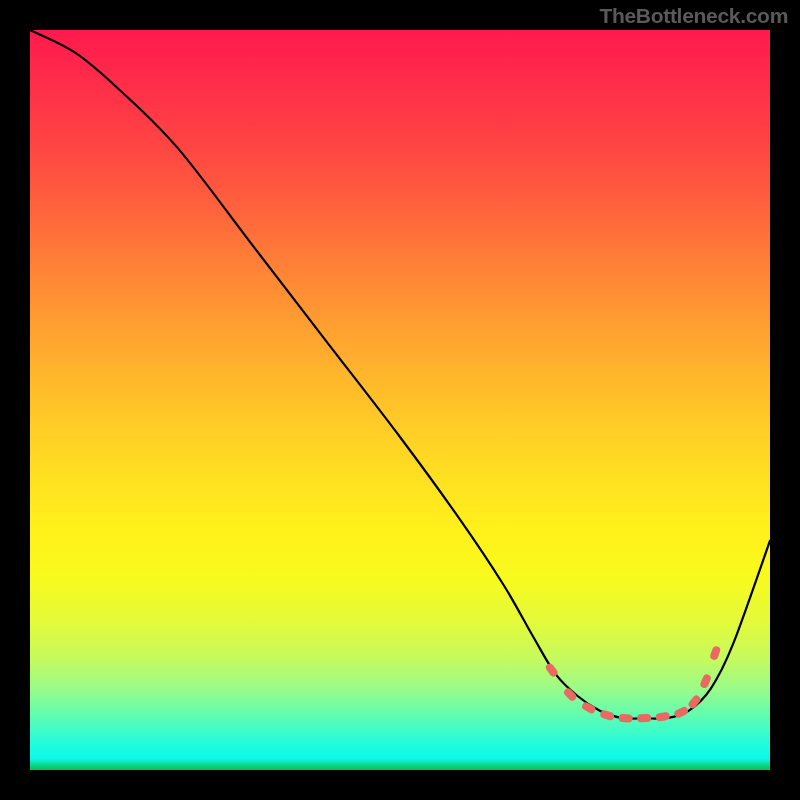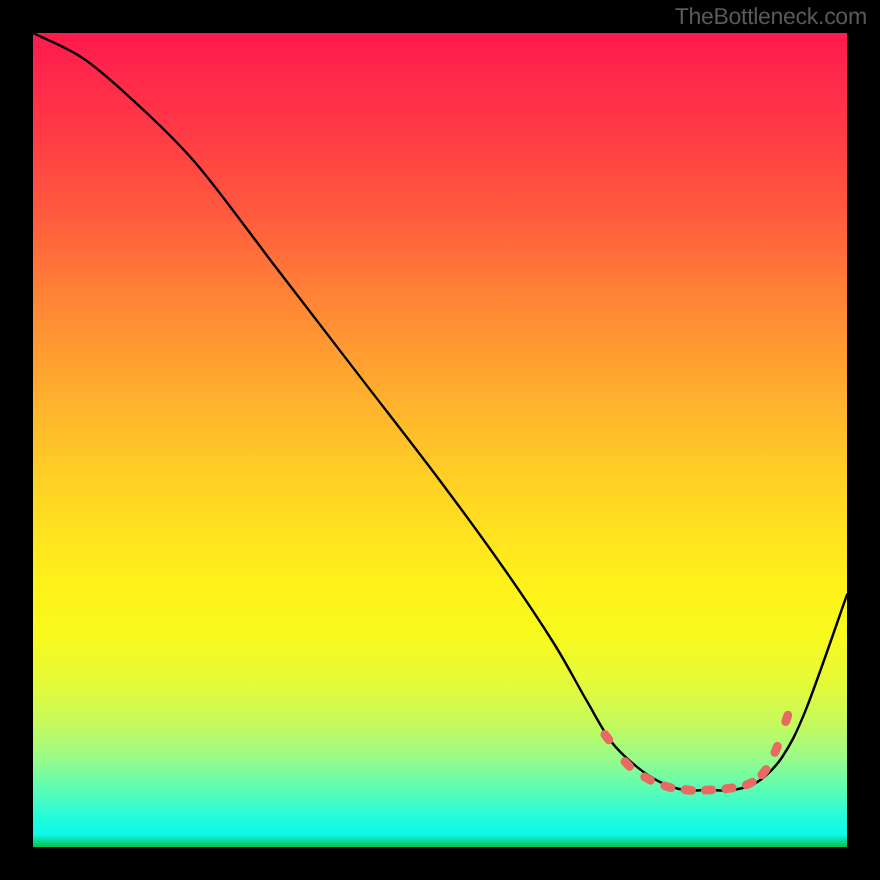--- a/index.html
+++ b/index.html
@@ -10,21 +10,21 @@
     position: relative;
     font-family: Arial, sans-serif;
     overflow: hidden;
   }
   .watermark {
     position: absolute;
     top: 4px;
     right: 12px;
     color: #5a5a5a;
     font-size: 21px;
-    font-weight: 400;
+    font-weight: 700;
     z-index: 10;
     letter-spacing: -0.3px;
   }
   .plot-area {
     position: absolute;
     left: 30px;
     top: 30px;
     width: 740px;
     height: 740px;
   }

